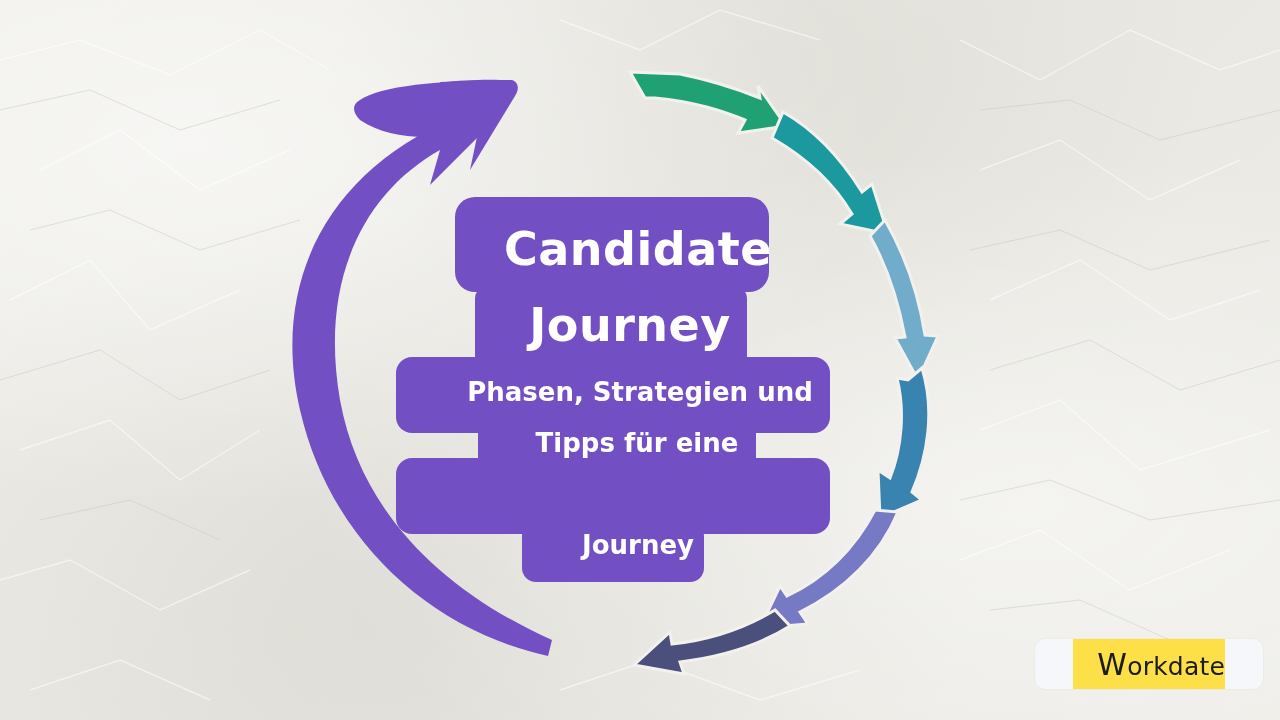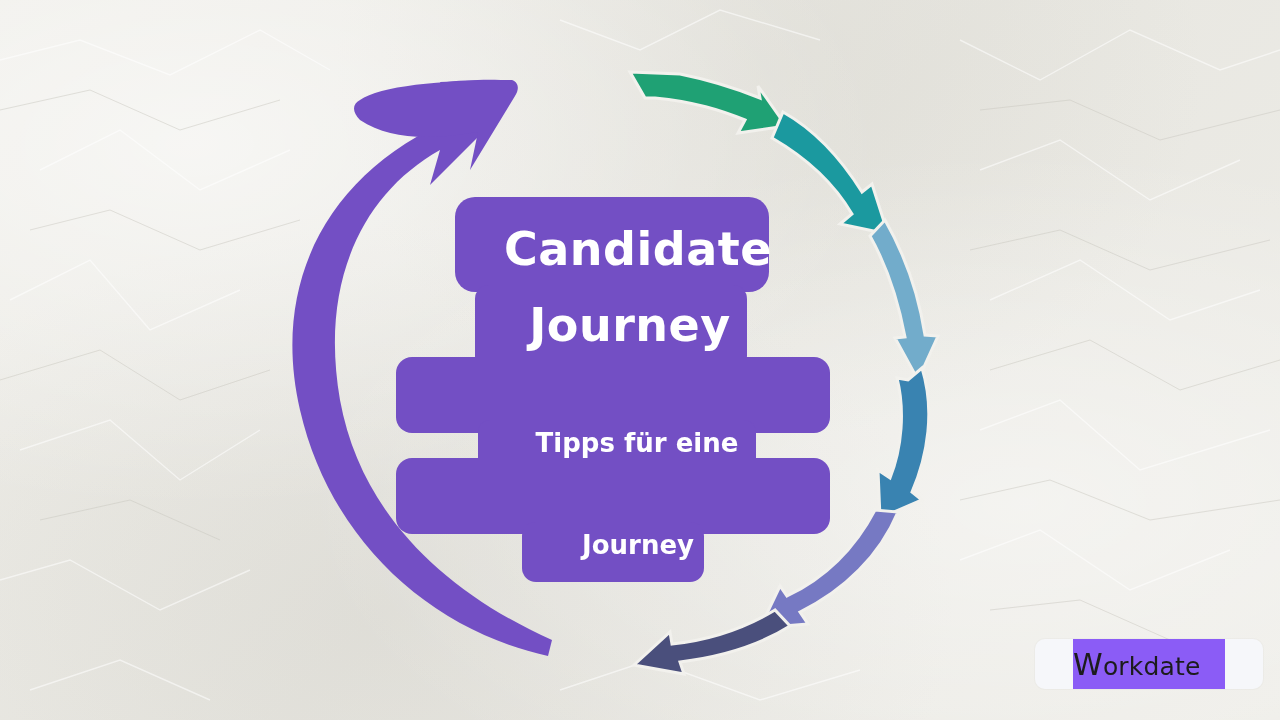--- a/index.html
+++ b/index.html
@@ -69,26 +69,26 @@
       width: 228px;
       height: 50px;
       background: #f6f7fa;
       border-radius: 10px;
       display: flex;
       align-items: center;
       justify-content: center;
       box-shadow: 0 0 0 1px rgba(0,0,0,0.02);
     }
     .logo-inner {
-      background: #8b5cf6;
+      background: #fde047;
       height: 50px;
       width: 152px;
       display: flex;
       align-items: center;
-      justify-content: flex-start;
+      justify-content: flex-end;
     }
     .logo-text {
       font-family: "DejaVu Sans", sans-serif;
       font-size: 25px;
       color: #1c1c1c;
       letter-spacing: 0.2px;
     }
     .logo-text .w {
       font-size: 30px;
       font-weight: normal;
@@ -170,20 +170,21 @@
   <div class="box" style="left:396px; top:357px; width:434px; height:76px; border-radius:16px;"></div>
 
   <div class="box" style="left:478px; top:420px; width:278px; height:50px; border-radius:12px;"></div>
 
   <div class="box" style="left:396px; top:458px; width:434px; height:76px; border-radius:16px;"></div>
 
   <div class="box" style="left:522px; top:522px; width:182px; height:60px; border-radius:14px;"></div>
 
   <div class="title-text t-main" style="top:222px; left:-2px;">Candidate</div>
   <div class="title-text t-main" style="top:298px; left:-10px;">Journey</div>
+  <div class="title-text t-sub" style="top:377px;">Phasen, Strategien und</div>
   <div class="title-text t-sub" style="top:428px; left:-3px;">Tipps für eine</div>
   <div class="title-text t-sub" style="top:530px; left:-2px;">Journey</div>
 </div>
 
 <div class="logo-badge">
   <div class="logo-inner">
     <span class="logo-text"><span class="w">W</span><span>orkdate</span></span>
   </div>
 </div>
 

